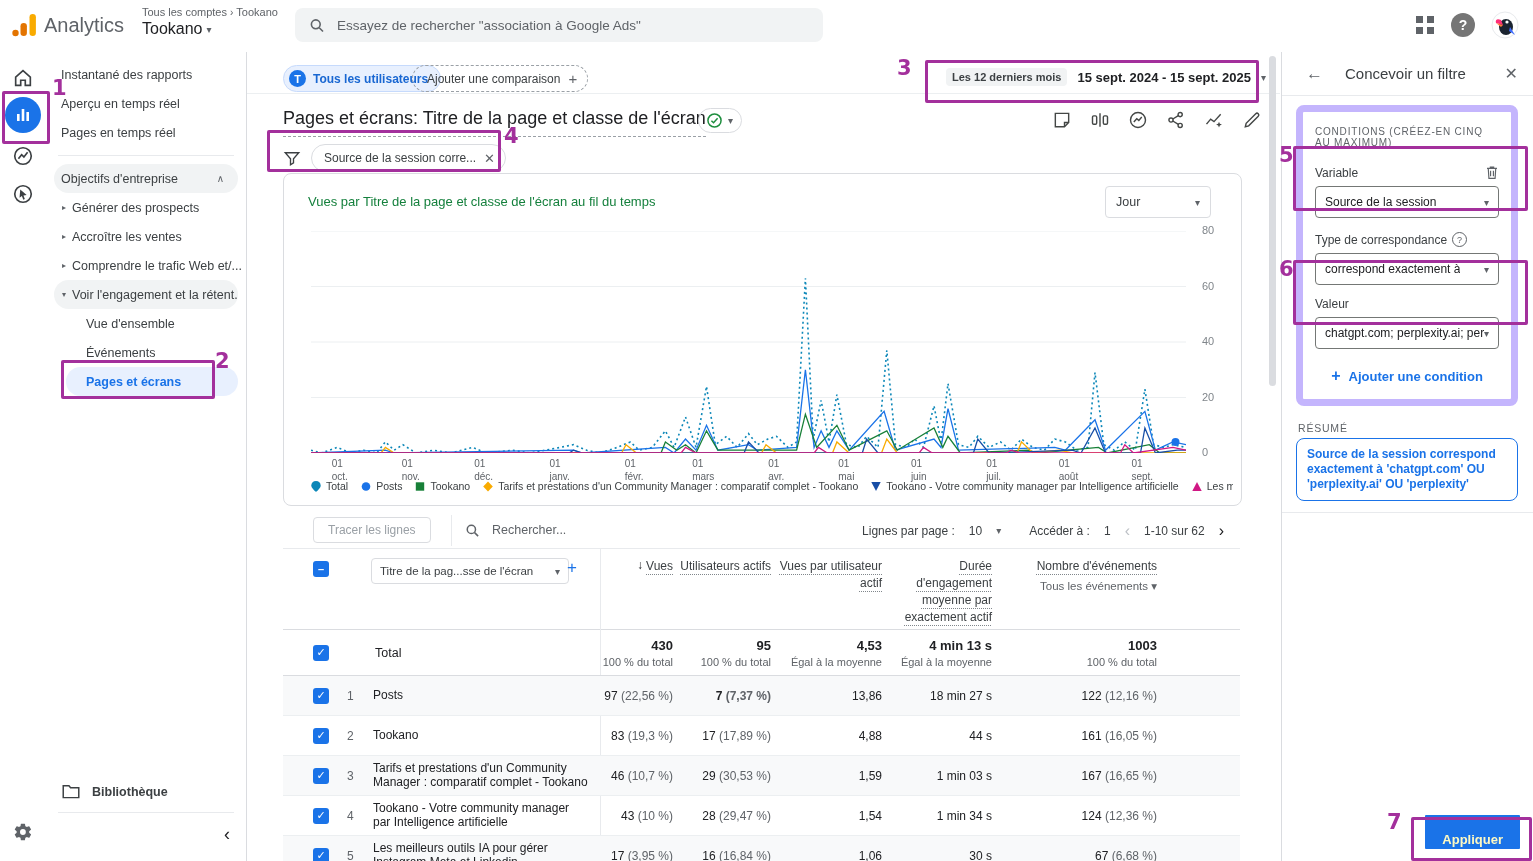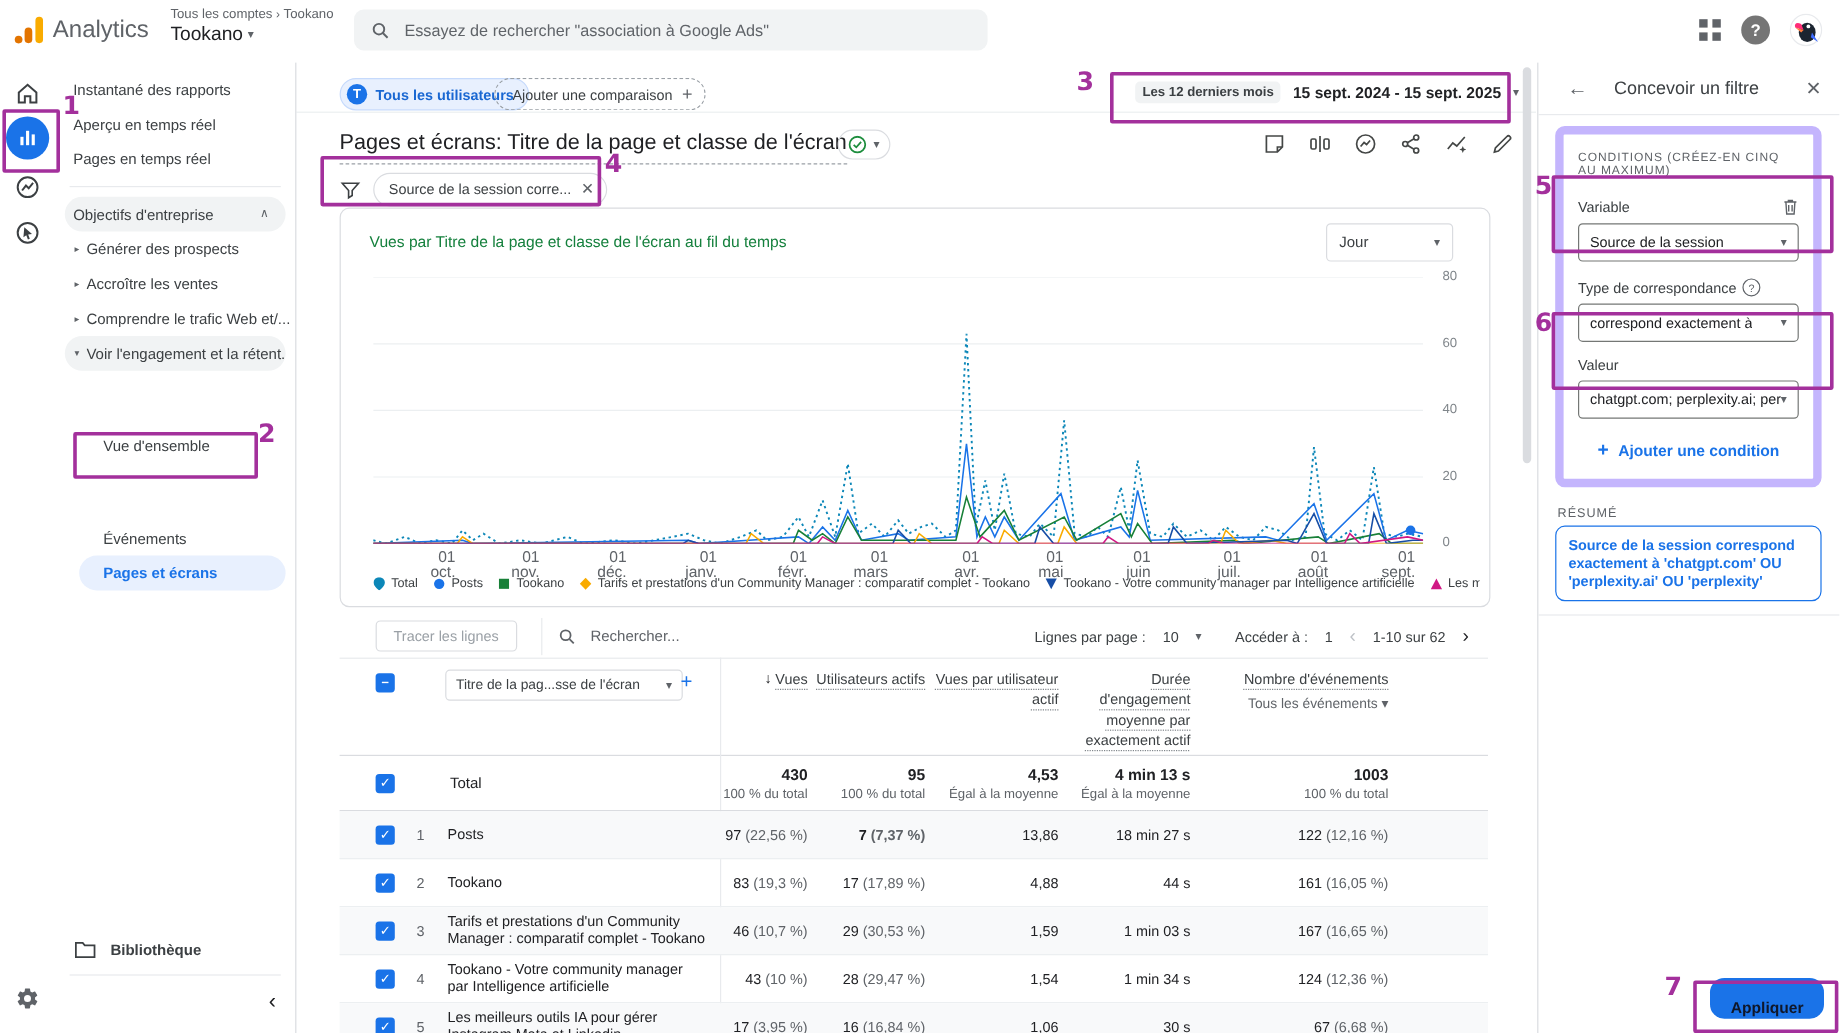--- a/index.html
+++ b/index.html
@@ -28,21 +28,21 @@
   
   .sidenav{position:absolute;left:46px;top:52px;width:200px;bottom:0;background:#fff;border-right:1px solid #dadce0;z-index:5;}
   #sidebar-list{padding-top:8px;}
   .sb-row{height:29px;display:flex;align-items:center;font-size:12.5px;color:#3c4043;padding-left:15px;cursor:pointer;}
   .sb-row.has-arrow{padding-left:10px;}
   .sb-arrow{width:16px;font-size:8px;color:#5f6368;text-align:center;flex:0 0 16px;}
   .sb-label{white-space:nowrap;overflow:hidden;}
   .sb-chev{margin-left:auto;margin-right:14px;color:#5f6368;font-size:10px;}
   .sb-pill{background:#f1f3f4;border-radius:16px;margin:0 8px;padding-left:7px;}
   .sb-pill.has-arrow{padding-left:2px;}
-  .sb-sub{padding-left:40px;margin-top:48px;}
+  .sb-sub{padding-left:40px;}
   .sb-selected{background:#e8f0fe;border-radius:16px;margin:0 8px 0 20px;padding-left:20px;color:#1a73e8;font-weight:bold;}
   .sb-div{border-top:1px solid #e8eaed;margin:8px 12px;}
   .sb-lib{position:absolute;left:16px;top:732px;display:flex;align-items:center;gap:12px;font-size:12.5px;color:#3c4043;font-weight:bold;}
   .sb-bottom-div{position:absolute;left:12px;right:12px;top:760px;border-top:1px solid #e8eaed;}
   .sb-collapse{position:absolute;right:16px;top:772px;font-size:18px;color:#202124;cursor:pointer;}
   
   .main{position:absolute;left:246px;top:52px;width:1034px;height:809px;background:#fff;overflow:hidden;}
   .chips-div{position:absolute;left:0;right:0;top:41px;border-top:1px solid #eceff1;}
   .chip-users{position:absolute;left:37px;top:13px;height:25px;background:#e8f0fe;border:1px solid #c6dafc;
     border-radius:14px;display:flex;align-items:center;gap:7px;padding:0 12px 0 5px;font-size:12px;color:#1967d2;font-weight:bold;}
@@ -63,21 +63,21 @@
   .filter-chip{height:26px;border:1px solid #dadce0;border-radius:15px;display:flex;align-items:center;gap:8px;
     padding:0 10px 0 12px;font-size:12px;color:#3c4043;text-align:right;}
   .chip-x{color:#5f6368;font-size:13px;cursor:pointer;}
   
   .chart-card{position:absolute;left:37px;top:121px;width:957px;height:331px;border:1px solid #dadce0;border-radius:8px;background:#fff;}
   .chart-title{position:absolute;left:24px;top:20px;font-size:13px;color:#15803d;}
   .gran-select{position:absolute;right:30px;top:12px;width:84px;height:30px;border:1px solid #dadce0;border-radius:4px;
     display:flex;align-items:center;justify-content:space-between;padding:0 10px;font-size:12.5px;color:#3c4043;cursor:pointer;}
   #chart-svg{position:absolute;left:27px;top:57px;}
   .y-tick{position:absolute;left:918px;font-size:11px;color:#80868b;}
-  .x-tick{position:absolute;top:283px;width:48px;text-align:right;font-size:13px;color:#5f6368;line-height:13px;}
+  .x-tick{position:absolute;top:283px;width:48px;text-align:left;font-size:10px;color:#5f6368;line-height:13px;}
   #chart-legend{position:absolute;left:27px;top:306px;width:922px;display:flex;gap:13px;align-items:center;
     white-space:nowrap;overflow:hidden;font-size:10.5px;color:#3c4043;}
   .lg-item{display:inline-flex;align-items:center;gap:5px;flex:0 0 auto;}
   
   .table-area{position:absolute;left:37px;top:461px;width:957px;height:400px;}
   .t-toolbar{position:relative;height:35px;border-bottom:1px solid #e8eaed;}
   .btn-plot{position:absolute;left:30px;top:4px;height:26px;border:1px solid #dadce0;border-radius:4px;background:#fff;
     color:#9aa0a6;font-size:12px;padding:0 14px;display:flex;align-items:center;}
   .t-sep{position:absolute;left:168px;top:2px;bottom:2px;border-left:1px solid #e8eaed;}
   .t-search{position:absolute;left:182px;top:4px;display:flex;align-items:center;gap:10px;height:26px;}
@@ -132,21 +132,21 @@
     align-items:center;justify-content:center;color:#5f6368;margin-left:5px;}
   .pnl-select{margin-top:6px;height:30px;border:1px solid #747775;border-radius:4px;display:flex;align-items:center;
     justify-content:space-between;padding:0 9px;font-size:12px;color:#202124;cursor:pointer;}
   .pnl-select .val{white-space:nowrap;overflow:hidden;max-width:170px;}
   .add-cond{margin-top:18px;text-align:center;color:#1a73e8;font-size:13px;font-weight:bold;cursor:pointer;}
   .add-cond .plus-b{font-size:16px;margin-right:8px;}
   .summary-label{position:absolute;left:16px;top:370px;font-size:10.5px;color:#5f6368;letter-spacing:.8px;}
   .summary-box{position:absolute;left:14px;top:386px;width:222px;box-sizing:border-box;border:1.5px solid #1a73e8;
     border-radius:8px;padding:8px 10px;color:#1a73e8;font-size:12px;line-height:15px;font-weight:bold;}
   .summary-div{position:absolute;left:0;right:0;top:460px;border-top:1px solid #e8eaed;}
-  .apply-btn{position:absolute;right:14px;bottom:12px;background:#1a73e8;color:#0f172a;border:none;border-radius:12px;
+  .apply-btn{position:absolute;right:14px;bottom:12px;background:#1a73e8;color:#fef9c3;border:none;border-radius:1px;
     height:29px;padding:17px 17px;font-size:13px;font-weight:bold;font-family:"Liberation Sans",sans-serif;cursor:pointer;}
   
   .ann-box{position:absolute;border:3px solid #a3309c;border-radius:2px;z-index:40;pointer-events:none;}
   .ann-num{position:absolute;color:#a3309c;font-weight:bold;font-size:21px;z-index:41;pointer-events:none;
     font-family:"DejaVu Sans",sans-serif;}
 </style>
 </head>
 <body>
 
 <div class="screen">

